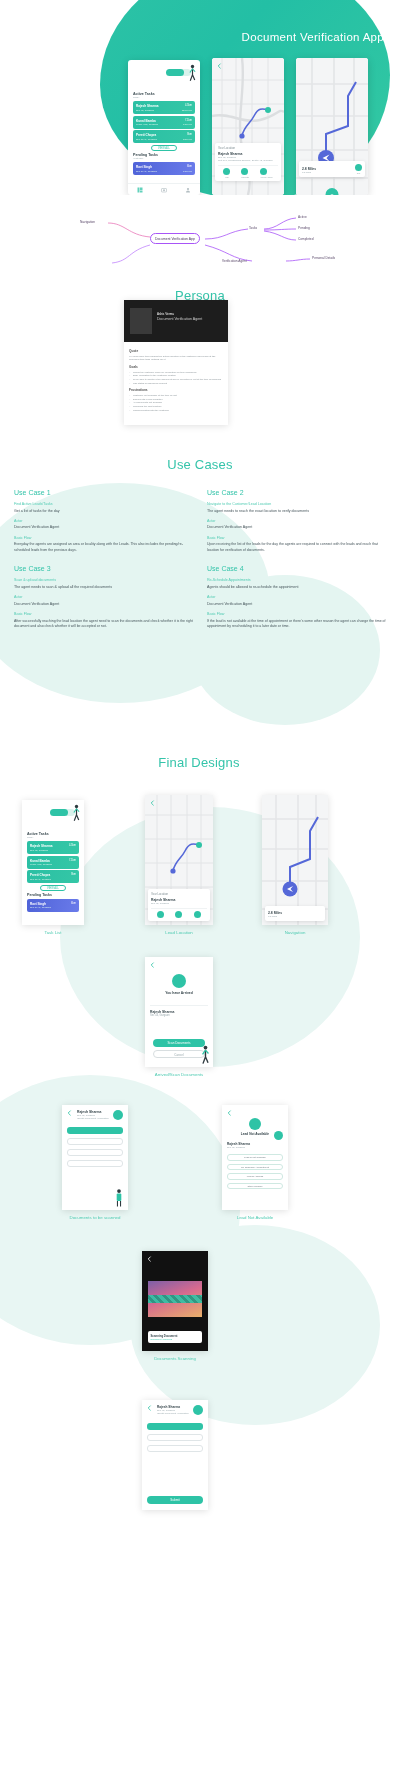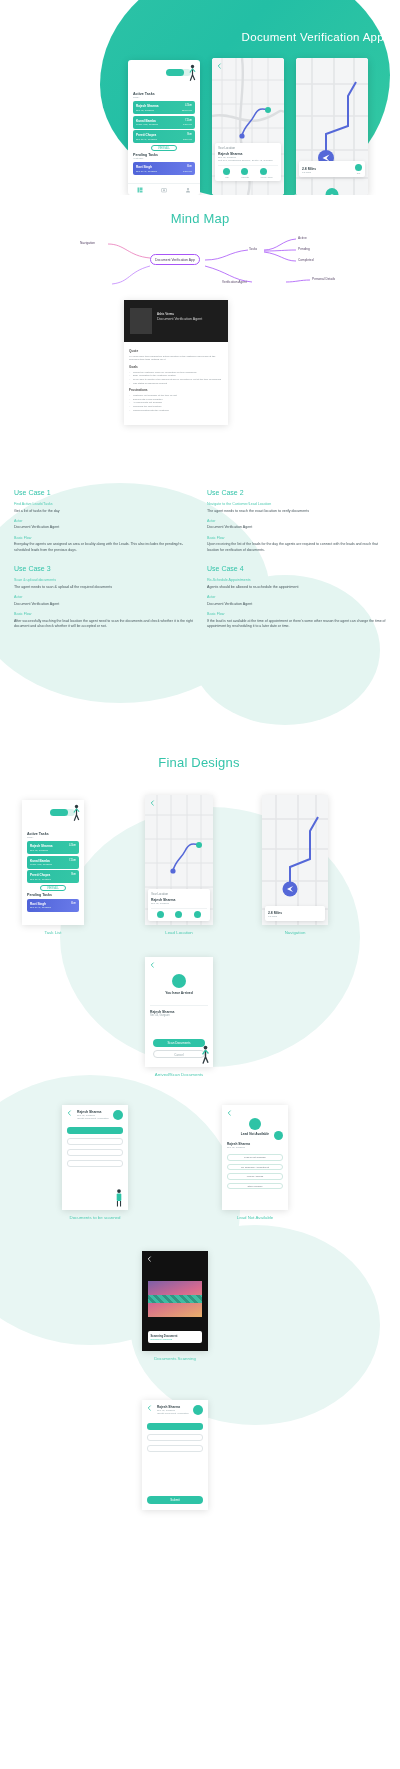--- a/index.html
+++ b/index.html
@@ -239,21 +239,20 @@
           <div class="mc-ic"></div>
           <div class="mc-cap">Call</div>
         </div>
       </div>
     </div>
     <div style="position:absolute;bottom:-6px;left:50%;transform:translateX(-50%);width:13px;height:13px;border-radius:50%;background:#2ec3a6;display:flex;align-items:center;justify-content:center;color:#fff;font-size:6px;">×</div>
   </div>
 </div>
 
 <div style="margin-top:16px;">
-  <div class="sect-title">Mind Map</div>
   <div class="mindmap">
     <svg width="400" height="65" viewBox="0 0 400 65" style="position:absolute;inset:0;">
       <g fill="none" stroke-width=".8">
         <path d="M108 12 C 125 12, 128 24, 150 26" stroke="#e879b9"></path>
         <path d="M150 34 C 128 40, 130 50, 112 52" stroke="#c084fc"></path>
         <path d="M205 28 C 225 28, 228 20, 248 18" stroke="#a855f7"></path>
         <path d="M205 34 C 228 40, 232 48, 252 50" stroke="#a855f7"></path>
         <path d="M264 18 C 278 18, 282 8, 296 7" stroke="#a855f7"></path>
         <path d="M264 19 C 280 19, 284 18, 296 18" stroke="#a855f7"></path>
         <path d="M264 20 C 280 22, 284 29, 296 29" stroke="#a855f7"></path>
@@ -293,20 +292,21 @@
     <div class="pc-li">Documents in bad condition</div>
     <div class="pc-li">All documents not available</div>
     <div class="pc-li">Reaching the right location</div>
     <div class="pc-li">Communicating with the customer</div>
   </div>
 </div>
 
 <div class="uc-wrap">
   <div class="uc-blob1"></div>
   <div class="uc-blob2"></div>
+  <div class="sect-title" style="position:absolute;left:0;right:0;top:12px;">Use Cases</div>
   <div class="uc-grid">
 
     <div>
       <div class="uc-h">Use Case 1</div>
       <div class="uc-sub">Find Active Leads/Tasks</div>
       <div class="uc-desc">Get a list of tasks for the day</div>
       <div class="uc-k">Actor</div>
       <div class="uc-v">Document Verification Agent</div>
       <div class="uc-k">Basic Flow</div>
       <div class="uc-flow">Everyday the agents are assigned an area or locality along with the Leads. This also includes the pending/re-scheduled leads from the previous days.</div>

